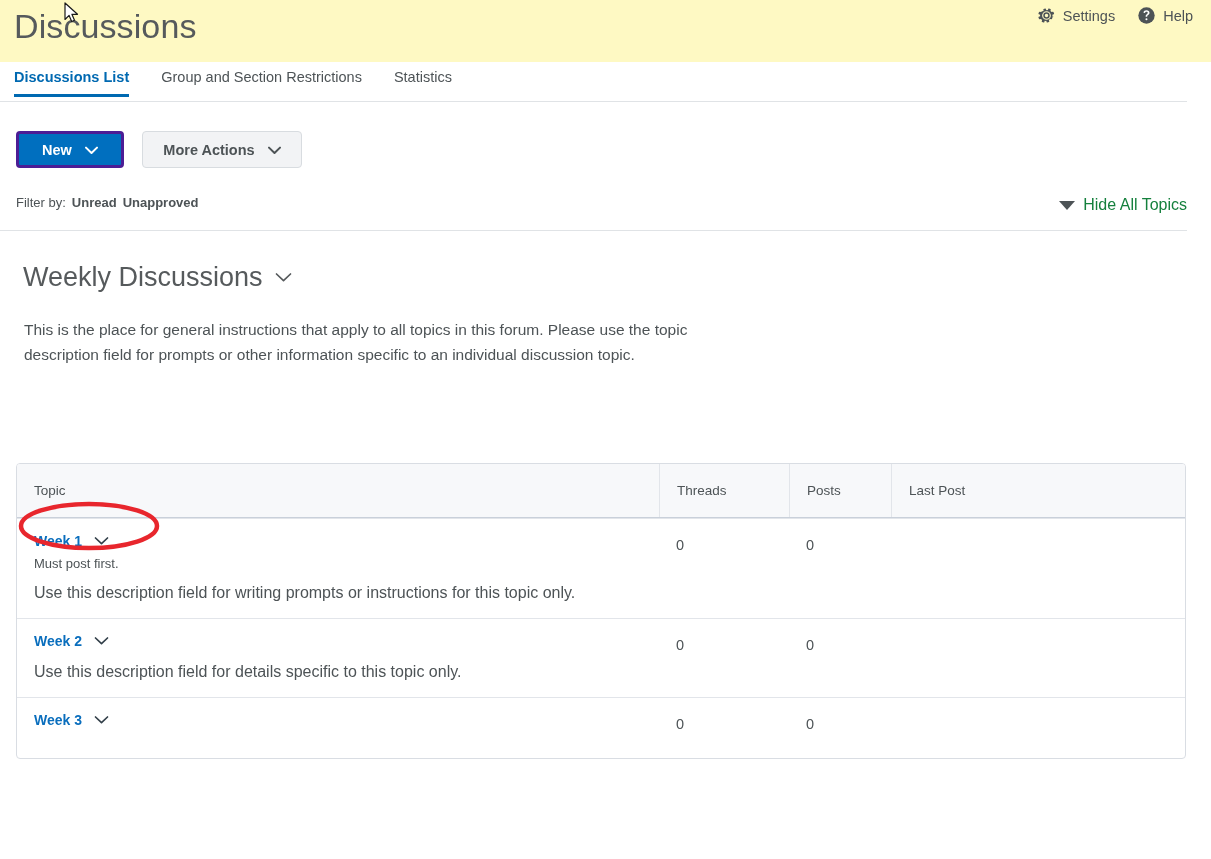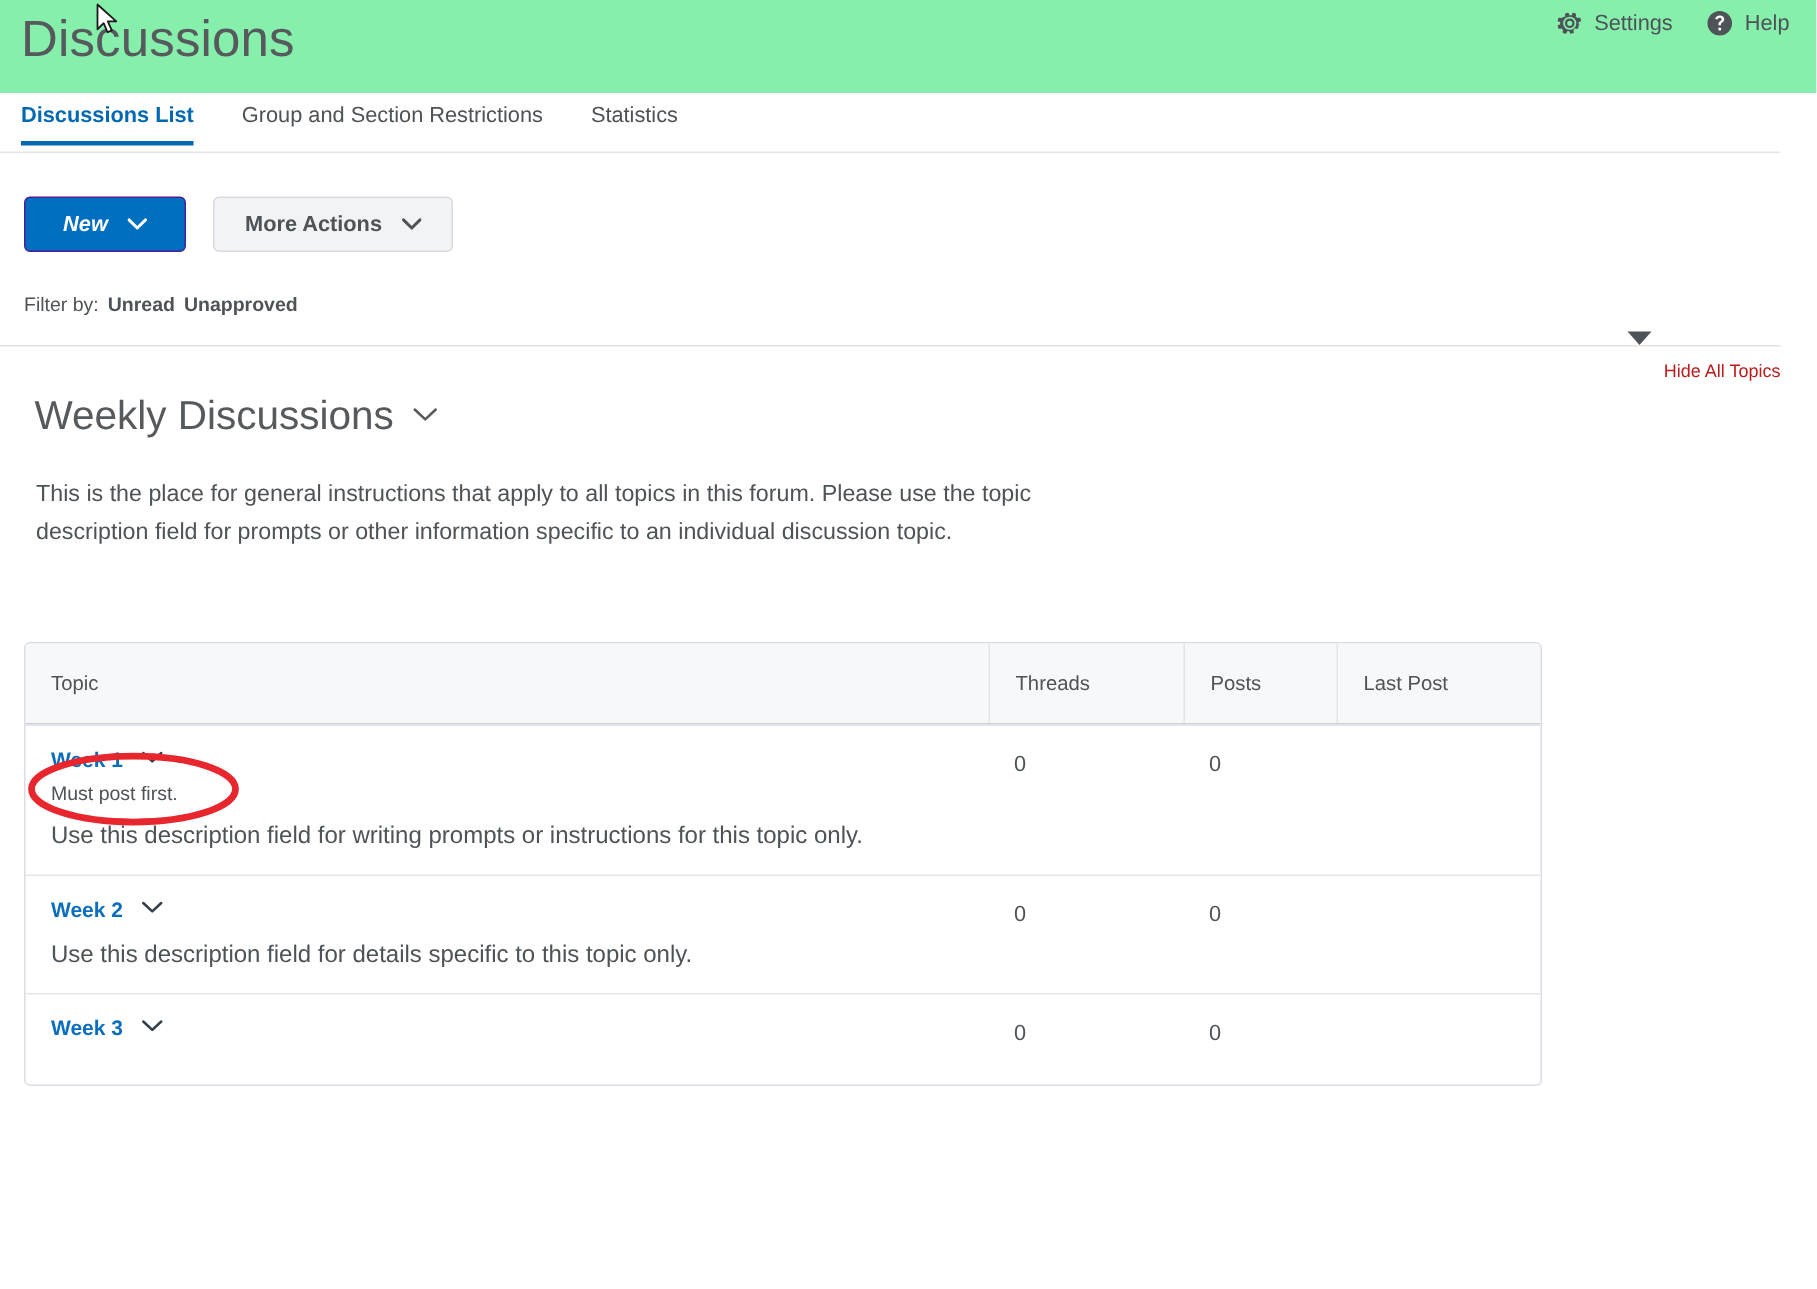--- a/index.html
+++ b/index.html
@@ -15,21 +15,21 @@
     overflow: hidden;
     position: relative;
   }
 
   
   .topbar {
     position: absolute;
     left: 0; top: 0;
     width: 1211px;
     height: 62px;
-    background: #86efac;
+    background: #fef9c3;
   }
   .page-title {
     position: absolute;
     left: 14px;
     top: 6px;
     font-size: 34px;
     font-weight: 400;
     color: #565a5c;
     letter-spacing: 0.1px;
     line-height: 40px;
@@ -105,22 +105,21 @@
     border-radius: 4px;
     font-size: 14.5px;
     font-weight: bold;
     cursor: pointer;
     box-sizing: border-box;
   }
   .btn-primary {
     background: #006fbf;
     color: #ffffff;
     width: 108px;
-    border: 1px solid #4c1d95;
-    font-style: italic;
+    border: 3px solid #4c1d95;
   }
   .btn-secondary {
     background: #f2f3f5;
     color: #4d5356;
     width: 160px;
     border: 1px solid #d8dce0;
   }
   .chev-w { display:block; }
 
   
@@ -151,23 +150,22 @@
   .hide-all {
     position: absolute;
     right: 0px;
     top: 6px;
     display: flex;
     align-items: center;
     gap: 8px;
     cursor: pointer;
   }
   .hide-all-text {
-    color: #b91c1c;
-    font-size: 12px;
-    margin-top: 44px;
+    color: #15803d;
+    font-size: 16px;
   }
   .tri-down {
     width: 0; height: 0;
     border-left: 8px solid transparent;
     border-right: 8px solid transparent;
     border-top: 9px solid #4d5356;
   }
 
   
   .forum-head {
@@ -190,22 +188,22 @@
     width: 690px;
     font-size: 15.5px;
     line-height: 25px;
     color: #4d5356;
   }
 
   
   .tbl {
     position: absolute;
     left: 16px;
-    top: 428px;
-    width: 1012px;
+    top: 463px;
+    width: 1170px;
     border: 1px solid #d9dde3;
     border-radius: 4px;
     box-sizing: border-box;
     background: #ffffff;
     overflow: hidden;
   }
   .tbl-head {
     display: flex;
     background: #f7f8fa;
     border-bottom: 1px solid #c9d0da;

